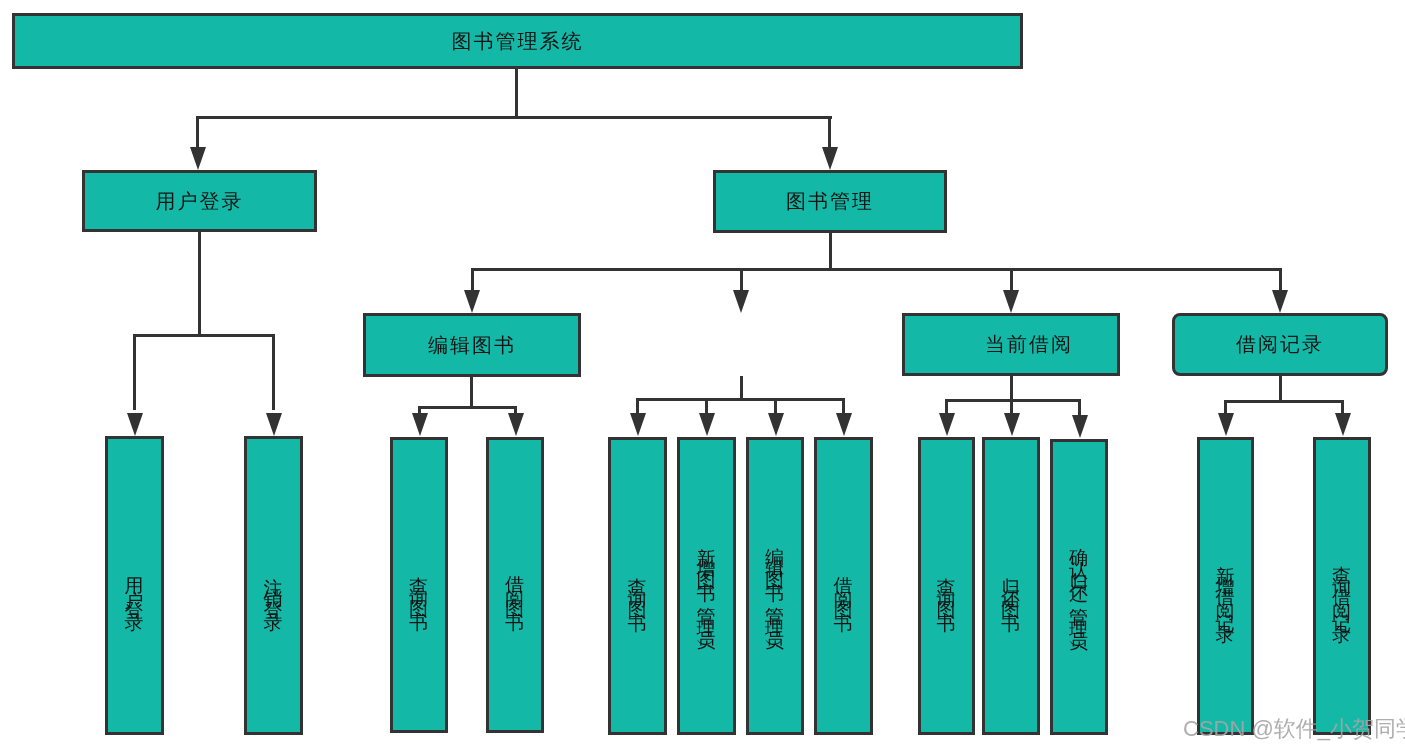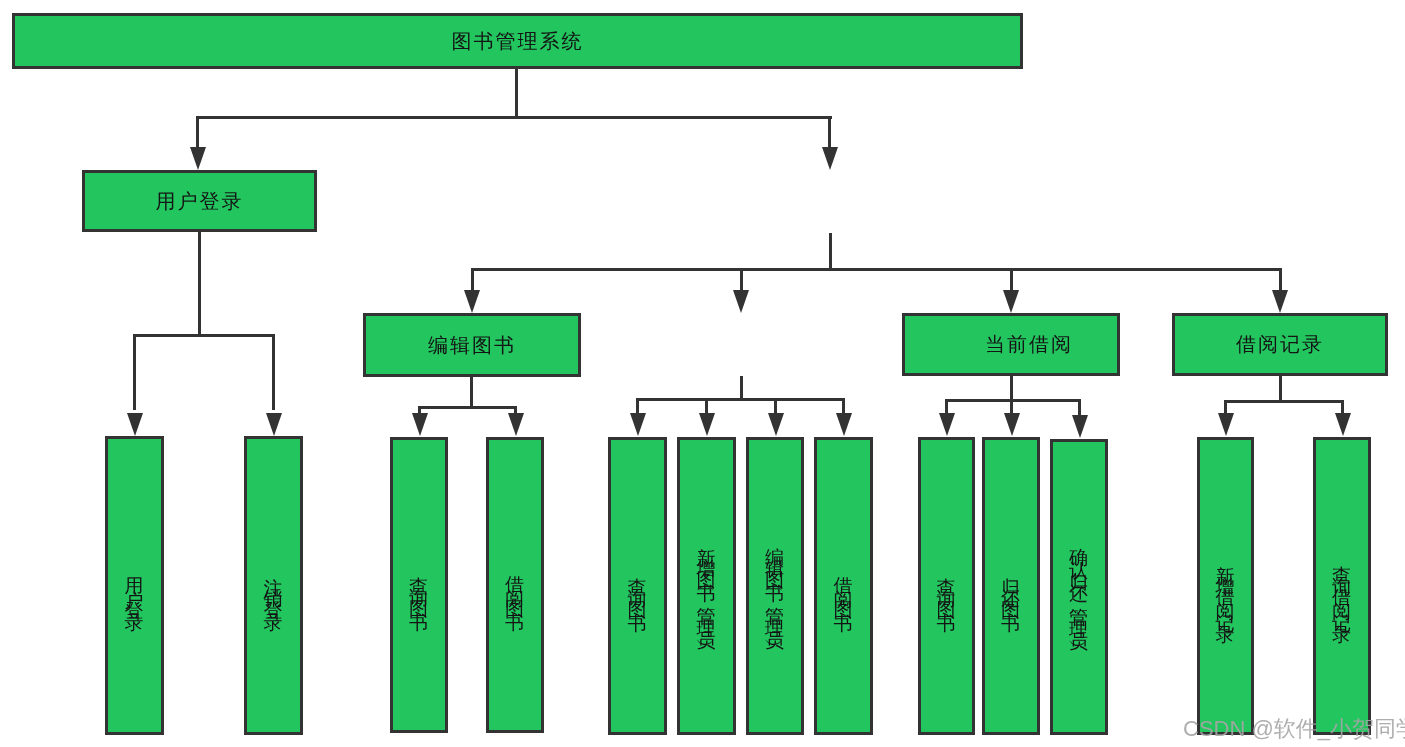--- a/index.html
+++ b/index.html
@@ -8,21 +8,21 @@
     position: relative;
     width: 1405px;
     height: 747px;
     background: #ffffff;
     overflow: hidden;
   }
   .box {
     position: absolute;
     box-sizing: border-box;
     border: 3px solid #333333;
-    background: #22c55e;
+    background: #14b8a6;
     display: flex;
     align-items: center;
     justify-content: center;
   }
   .hlabel {
     font-size: 20px;
     color: #141414;
     letter-spacing: 2px;
     white-space: nowrap;
   }
@@ -65,20 +65,23 @@
   <div class="line" style="left:515px; top:68px; width:3px; height:50px;"></div>
   <div class="line" style="left:197px; top:116px; width:635px; height:3px;"></div>
   <div class="line" style="left:196px; top:116px; width:3px; height:34px;"></div>
   <div class="arrow" style="left:190px; top:147px;"></div>
   <div class="line" style="left:828px; top:116px; width:3px; height:34px;"></div>
   <div class="arrow" style="left:822px; top:147px;"></div>
 
   <div class="box" style="left:82px; top:170px; width:235px; height:62px;">
     <span class="hlabel">用户登录</span>
   </div>
+  <div class="box" style="left:713px; top:170px; width:234px; height:63px;">
+    <span class="hlabel">图书管理</span>
+  </div>
 
   <div class="line" style="left:198px; top:232px; width:3px; height:105px;"></div>
   <div class="line" style="left:133px; top:334px; width:142px; height:3px;"></div>
   <div class="line" style="left:133px; top:334px; width:3px; height:76px;"></div>
   <div class="arrow" style="left:127px; top:413px;"></div>
   <div class="line" style="left:272px; top:334px; width:3px; height:76px;"></div>
   <div class="arrow" style="left:266px; top:413px;"></div>
 
   <div class="line" style="left:829px; top:233px; width:3px; height:38px;"></div>
   <div class="line" style="left:471px; top:268px; width:811px; height:3px;"></div>
@@ -90,21 +93,21 @@
   <div class="arrow" style="left:1003px; top:290px;"></div>
   <div class="line" style="left:1279px; top:268px; width:3px; height:25px;"></div>
   <div class="arrow" style="left:1272px; top:290px;"></div>
 
   <div class="box" style="left:363px; top:313px; width:218px; height:64px;">
     <span class="hlabel">编辑图书</span>
   </div>
   <div class="box" style="left:902px; top:313px; width:218px; height:63px;padding-left:36px;">
     <span class="hlabel">当前借阅</span>
   </div>
-  <div class="box" style="left:1172px; top:313px; width:216px; height:63px;">
+  <div class="box" style="left:1172px; top:313px; width:216px; height:63px;border-radius:8px;">
     <span class="hlabel">借阅记录</span>
   </div>
 
   <div class="line" style="left:470px; top:377px; width:3px; height:32px;"></div>
   <div class="line" style="left:418px; top:406px; width:99px; height:3px;"></div>
   <div class="line" style="left:418px; top:406px; width:3px; height:10px;"></div>
   <div class="arrow" style="left:412px; top:413px;"></div>
   <div class="line" style="left:514px; top:406px; width:3px; height:10px;"></div>
   <div class="arrow" style="left:508px; top:413px;"></div>
 

